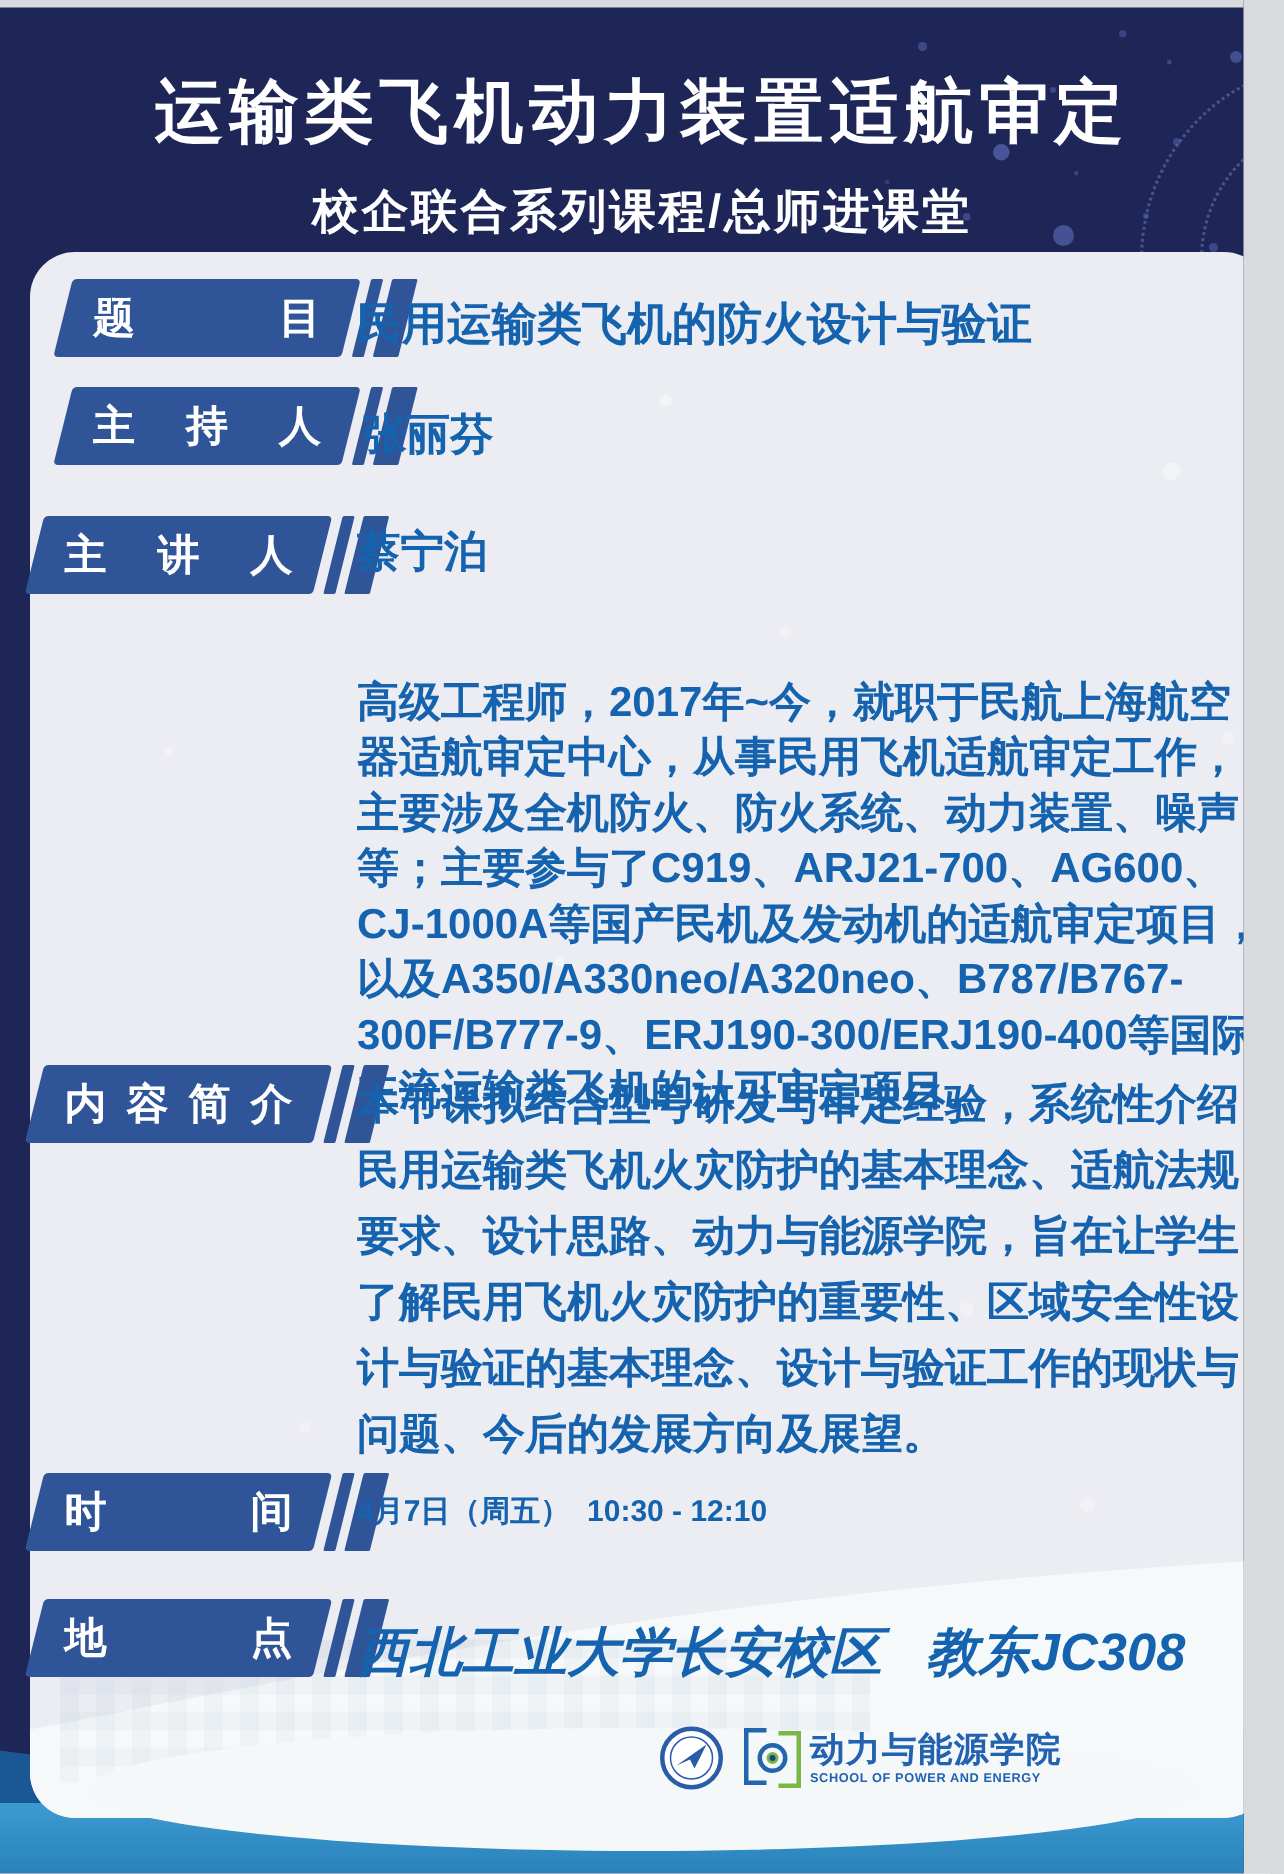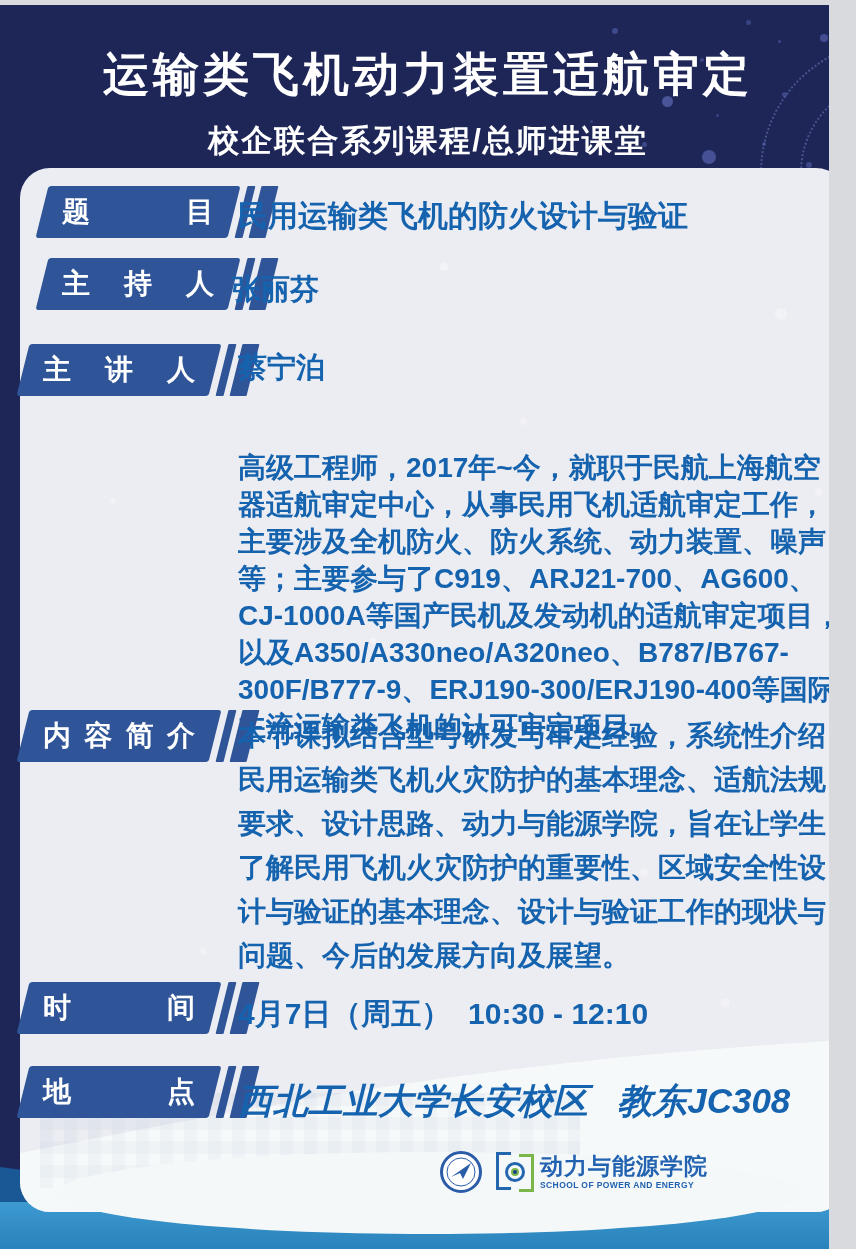--- a/index.html
+++ b/index.html
@@ -145,21 +145,21 @@
   </div>
   <div class="value" style="left:238px;top:196px;font-size:30px;">民用运输类飞机的防火设计与验证</div>
 
   <div class="badge" style="left:42px;top:258px;">
     <div class="badge-body">
       <span class="badge-label">主持人</span>
     </div>
     <div class="slash s1"></div>
     <div class="slash s2"></div>
   </div>
-  <div class="value" style="left:232px;top:270px;font-size:29px;">张丽芬</div>
+  <div class="value" style="left:242px;top:270px;font-size:29px;">张丽芬</div>
 
   <div class="badge" style="left:23px;top:344px;">
     <div class="badge-body">
       <span class="badge-label">主讲人</span>
     </div>
     <div class="slash s1"></div>
     <div class="slash s2"></div>
   </div>
   <div class="value" style="left:238px;top:348px;font-size:29px;">蔡宁泊</div>
   <div class="para" style="left:238px;top:402px;width:606px;font-size:28px;line-height:37px;margin-top:47px;">高级工程师，2017年~今，就职于民航上海航空器适航审定中心，从事民用飞机适航审定工作，主要涉及全机防火、防火系统、动力装置、噪声等；主要参与了C919、ARJ21-700、AG600、CJ-1000A等国产民机及发动机的适航审定项目，以及A350/A330neo/A320neo、B787/B767-300F/B777-9、ERJ190-300/ERJ190-400等国际主流运输类飞机的认可审定项目。</div>
@@ -173,21 +173,21 @@
   </div>
   <div class="para" style="left:238px;top:714px;width:606px;font-size:28px;line-height:44px;">本节课拟结合型号研发与审定经验，系统性介绍民用运输类飞机火灾防护的基本理念、适航法规要求、设计思路、动力与能源学院，旨在让学生了解民用飞机火灾防护的重要性、区域安全性设计与验证的基本理念、设计与验证工作的现状与问题、今后的发展方向及展望。</div>
 
   <div class="badge" style="left:23px;top:982px;">
     <div class="badge-body">
       <span class="badge-label">时间</span>
     </div>
     <div class="slash s1"></div>
     <div class="slash s2"></div>
   </div>
-  <div class="value" style="left:238px;top:994px;font-size:30px;">4月7日（周五）  10:30 - 12:10</div>
+  <div class="value" style="left:238px;top:994px;font-size:20px;">4月7日（周五）  10:30 - 12:10</div>
 
   <div class="badge" style="left:23px;top:1066px;">
     <div class="badge-body">
       <span class="badge-label">地点</span>
     </div>
     <div class="slash s1"></div>
     <div class="slash s2"></div>
   </div>
   <div class="value" style="left:238px;top:1078px;font-size:35px;font-style:italic;">西北工业大学长安校区   教东JC308</div>
 

